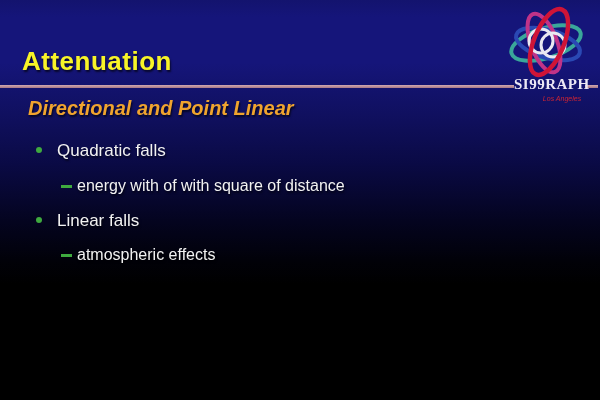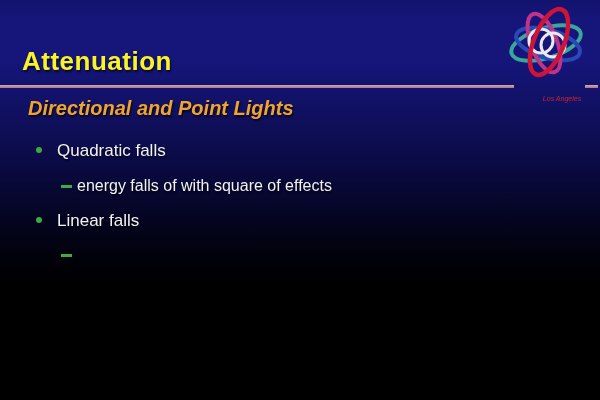--- a/index.html
+++ b/index.html
@@ -81,28 +81,30 @@
 
   <svg class="logo-rings" width="96" height="76" viewBox="0 0 96 76">
     <ellipse cx="46" cy="39" rx="36" ry="15" fill="none" stroke="#3aa79a" stroke-width="4" transform="rotate(-17 46 39)"></ellipse>
     <ellipse cx="48" cy="40" rx="33" ry="14" fill="none" stroke="#2a49b4" stroke-width="4" transform="rotate(16 48 40)"></ellipse>
     <ellipse cx="44" cy="39" rx="13" ry="31" fill="none" stroke="#c03388" stroke-width="4" transform="rotate(-21 44 39)"></ellipse>
     <circle cx="41" cy="37" r="12" fill="none" stroke="#e9e9f2" stroke-width="3"></circle>
     <circle cx="53" cy="41" r="12" fill="none" stroke="#e9e9f2" stroke-width="3"></circle>
     <ellipse cx="49" cy="38" rx="15" ry="35" fill="none" stroke="#cf1437" stroke-width="4.5" transform="rotate(22 49 38)"></ellipse>
   </svg>
 
+  <div class="logo-wordmark">SI99RAPH</div>
   <div class="logo-city">Los Angeles</div>
 
-  <div class="subtitle">Directional and Point Lights</div>
+  <div class="subtitle">Directional and Point Linear</div>
 
   <span class="bullet-dot b1"></span>
   <div class="bullet-text b1">Quadratic falls</div>
 
   <span class="sub-dash s1"></span>
-  <div class="sub-text s1">energy falls of with square of effects</div>
+  <div class="sub-text s1">energy with of with square of distance</div>
 
   <span class="bullet-dot b2"></span>
   <div class="bullet-text b2">Linear falls</div>
 
   <span class="sub-dash s2"></span>
+  <div class="sub-text s2">atmospheric effects</div>
 
 </div>
 
 </body></html>

